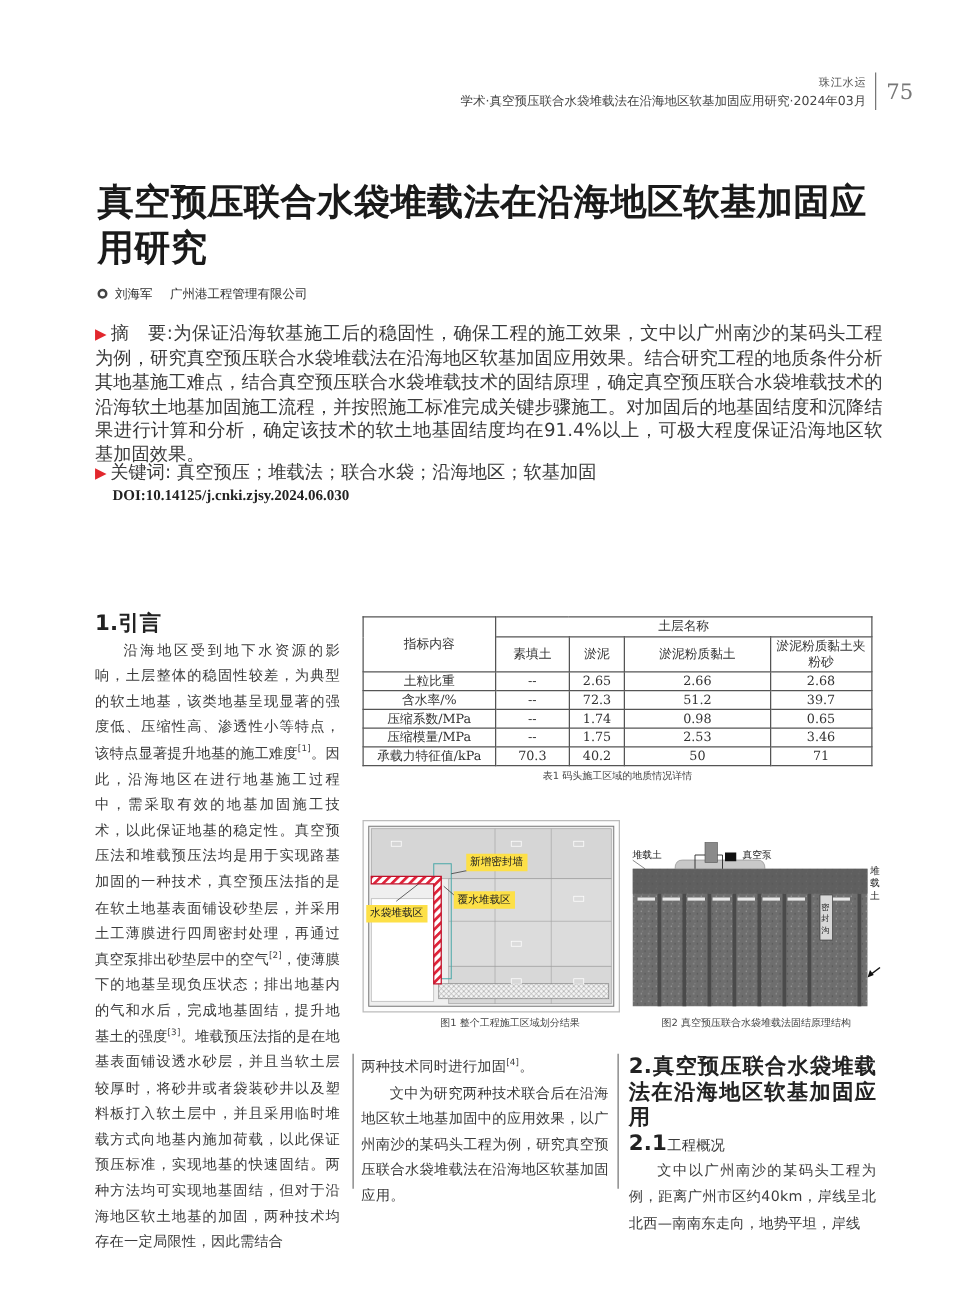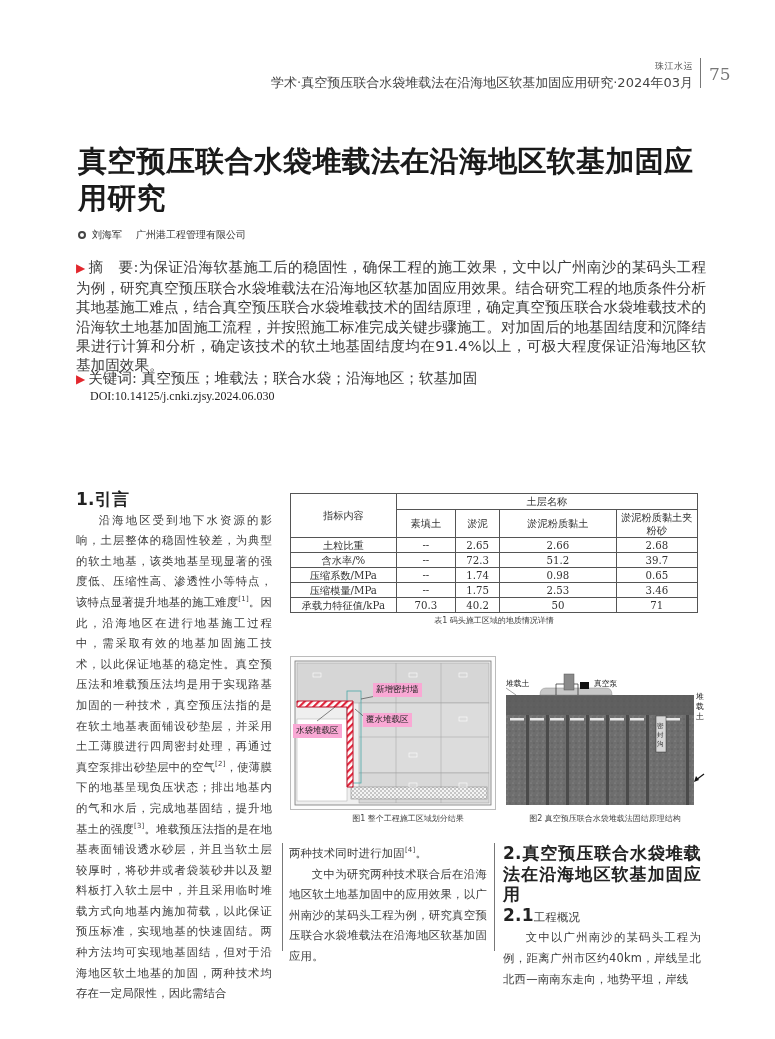--- a/index.html
+++ b/index.html
@@ -1,35 +1,35 @@
 <!DOCTYPE html>
 <html><head>
 <meta charset="utf-8">
 <style>
   html, body { margin: 0; padding: 0; background: #ffffff; }
   body { width: 775px; height: 1039px; position: relative; overflow: hidden; font-family: "DejaVu Sans", sans-serif; color: #333; }
   .abs { position: absolute; }
 
   
   #hdr-journal { right: 82px; top: 60px; font-size: 9px; color: #555; text-align: right; letter-spacing: 0.5px; }
-  #hdr-running { right: 82px; top: 74px; font-size: 13px; color: #444; text-align: right; white-space: nowrap; }
+  #hdr-running { right: 82px; top: 74px; font-size: 10px; color: #444; text-align: right; white-space: nowrap; }
   #hdr-divider { left: 700px; top: 58px; width: 1px; height: 30px; background: #777; }
   #hdr-page { left: 709px; top: 64px; font-family: "DejaVu Serif", serif; font-size: 17px; color: #777; }
 
   
   #title { left: 78px; top: 143px; width: 640px; font-size: 29px; font-weight: bold; color: #1a1a1a; line-height: 37px; letter-spacing: 0.3px; }
   #byline { left: 78px; top: 228px; font-size: 10px; color: #333; white-space: nowrap; }
   #byline .mark { display: inline-block; width: 8px; height: 8px; border: 2px solid #444; border-radius: 50%; box-sizing: border-box; margin-right: 6px; vertical-align: -1px; }
   #byline .aff { margin-left: 14px; margin-top: 20px; }
 
   
   #abstract { left: 76px; top: 257px; width: 630px; font-size: 14.6px; line-height: 19.2px; color: #3a3a3a; text-align: justify; }
   .tri { color: #e2272d; font-size: 12px; margin-right: 3px; }
   #keywords { left: 76px; top: 368px; width: 630px; font-size: 14.6px; line-height: 19px; color: #3a3a3a; white-space: nowrap; }
-  #doi { left: 90px; top: 389px; font-family: "Liberation Serif", serif; font-size: 12px; color: #222; }
+  #doi { left: 90px; top: 389px; font-family: "Liberation Serif", serif; font-size: 12px; color: #222; font-weight: bold; }
 
   
   .col { font-size: 11.4px; line-height: 20.6px; color: #3b3b3b; text-align: justify; letter-spacing: 0.2px; }
   .col p { margin: 0; }
   .indent { text-indent: 2em; }
   .sec-h { font-weight: bold; color: #222; font-size: 17px; }
   sup { font-size: 7px; vertical-align: 5px; line-height: 0; }
   #col1 { left: 76px; top: 489px; width: 196px; }
   #col2 { left: 289px; top: 843px; width: 198px; }
   #col3 { left: 503px; top: 843px; width: 198px; }
@@ -41,21 +41,21 @@
   #tbl-wrap { left: 290px; top: 493px; width: 408px; }
   table.soil { border-collapse: collapse; width: 100%; font-family: "DejaVu Serif", serif; font-size: 10.2px; color: #333; }
   table.soil td, table.soil th { border: 1px solid #555; text-align: center; padding: 0; font-weight: normal; height: 14px; line-height: 13px; }
   table.soil th.h1 { height: 15px; margin-top: 12px; }
   table.soil th.h2 { height: 27px; }
   #tbl-caption { left: 290px; top: 615px; width: 408px; text-align: center; font-size: 8px; color: #444; }
 
   
   #fig1 { left: 290px; top: 656px; width: 204px; height: 152px; background: #fdfdfd; border: 1px solid #bbb; overflow: hidden; }
   #fig1-caption { left: 306px; top: 813px; width: 204px; text-align: center; font-size: 8px; color: #444; }
-  .f1-label { position: absolute; background: #f9a8d4; font-family: "DejaVu Serif", serif; font-size: 8.5px; color: #222; padding: 1px 3px; white-space: nowrap; }
+  .f1-label { position: absolute; background: #fde047; font-family: "DejaVu Serif", serif; font-size: 8.5px; color: #222; padding: 1px 3px; white-space: nowrap; }
 
   
   #fig2 { left: 506px; top: 638px; width: 200px; height: 168px; }
   #fig2-caption { left: 503px; top: 813px; width: 204px; text-align: center; font-size: 8px; color: #444; }
   .f2-text { position: absolute; font-family: "DejaVu Serif", serif; font-size: 7.8px; color: #222; white-space: nowrap; }
   .layer-row { position: absolute; left: 0; width: 58px; height: 9px; border-bottom: 1px solid #333; font-family: "DejaVu Serif", serif; font-size: 7px; line-height: 9px; text-align: center; color: #222; }
 </style>
 </head>
 <body>
 

